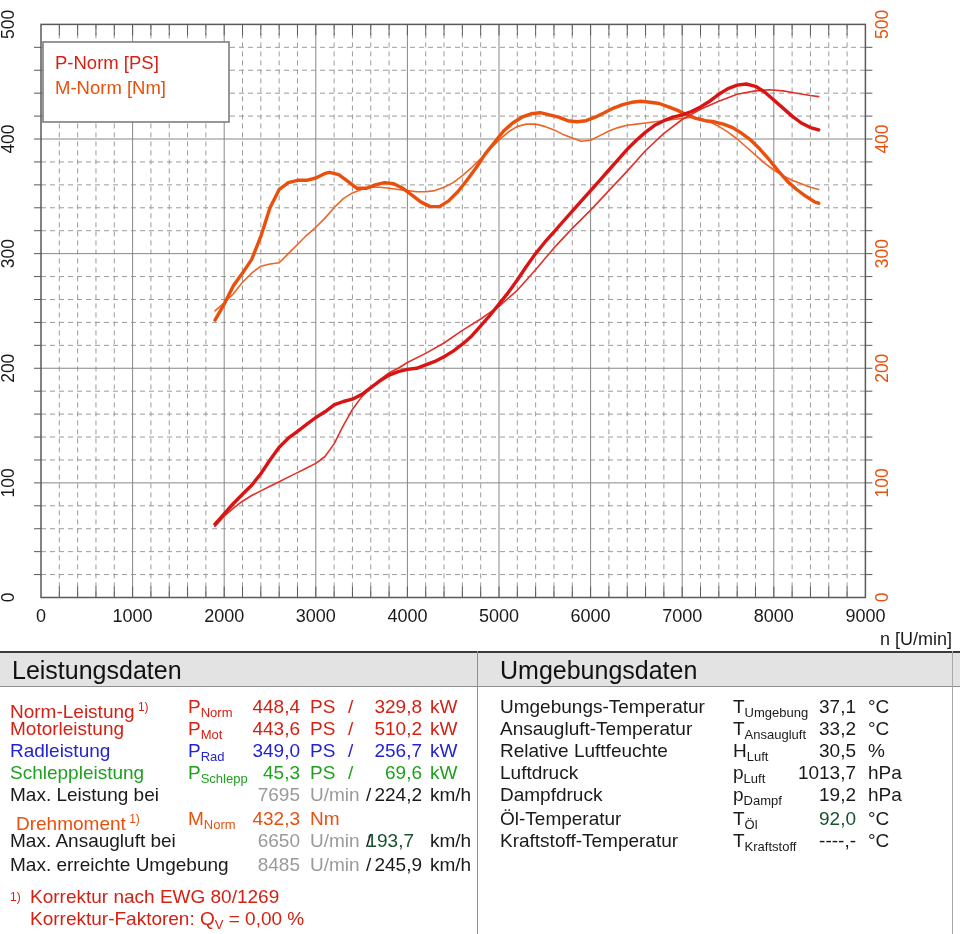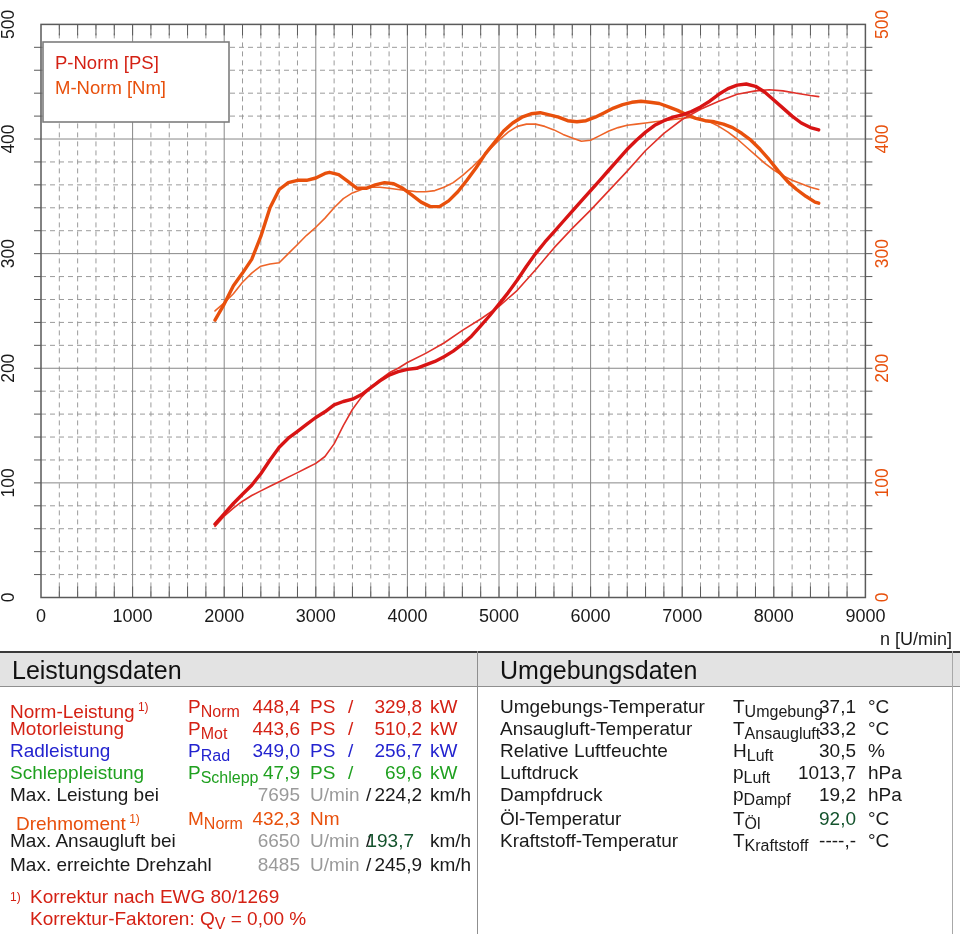--- a/index.html
+++ b/index.html
@@ -11,21 +11,21 @@
   .hdr{position:absolute;top:0;height:34px;line-height:34px;
        font-size:25px;color:#111;}
   .hdr.left{left:12px;}
   .hdr.right{left:500px;}
   #vdiv{position:absolute;left:477px;top:651px;width:1px;height:283px;background:#8f8f8f;}
   #redge{position:absolute;left:952px;top:651px;width:1px;height:283px;background:#a8a8a8;}
   .panel{position:absolute;top:0;left:0;width:960px;height:934px;pointer-events:none;}
   .trow{position:absolute;height:22px;font-size:19px;line-height:22px;white-space:nowrap;}
   .cell{position:absolute;top:0;height:22px;line-height:22px;}
   .num{text-align:right;}
-  .sub{font-size:16px;vertical-align:-4px;}
+  .sub{font-size:13px;vertical-align:-4px;}
   .sup{font-size:12px;vertical-align:7px;}
   .fnote{position:absolute;font-size:19px;line-height:26px;height:22px;white-space:nowrap;text-align:right;}
 </style>
 </head>
 <body>
 
 <div id="app">
   <svg id="chart" width="960" height="651" viewBox="0 0 960 651">
       <line x1="59.32" y1="24.4" x2="59.32" y2="597.5" stroke="#9b9b9b" stroke-width="1" stroke-dasharray="5 4"></line>
       <line x1="77.64" y1="24.4" x2="77.64" y2="597.5" stroke="#9b9b9b" stroke-width="1" stroke-dasharray="5 4"></line>
@@ -295,21 +295,21 @@
         <span class="cell" style="left:188px;color:#2323cf">P<span class="sub">Rad</span></span>
         <span class="cell num" style="left:228px;width:72px;color:#2323cf">349,0</span>
         <span class="cell" style="left:310px;color:#2323cf">PS</span>
         <span class="cell" style="left:348px;color:#2323cf">/</span>
         <span class="cell num" style="left:356px;width:66px;color:#2323cf">256,7</span>
         <span class="cell" style="left:430px;color:#2323cf">kW</span>
       </div>
       <div class="trow" style="left: 0px; top: 762px; width: 477px;">
         <span class="cell" style="left:10px;color:#1fa01f">Schleppleistung</span>
         <span class="cell" style="left:188px;color:#1fa01f">P<span class="sub">Schlepp</span></span>
-        <span class="cell num" style="left:228px;width:72px;color:#1fa01f">47,9</span>
+        <span class="cell num" style="left:228px;width:72px;color:#1fa01f">45,3</span>
         <span class="cell" style="left:310px;color:#1fa01f">PS</span>
         <span class="cell" style="left:348px;color:#1fa01f">/</span>
         <span class="cell num" style="left:356px;width:66px;color:#1fa01f">69,6</span>
         <span class="cell" style="left:430px;color:#1fa01f">kW</span>
       </div>
       <div class="trow" style="left: 0px; top: 784px; width: 477px;">
         <span class="cell" style="left:10px;color:#1a1a1a">Max. Leistung bei</span>
         <span class="cell num" style="left:228px;width:72px;color:#9a9a9a">7695</span>
         <span class="cell" style="left:310px;color:#9a9a9a">U/min</span>
         <span class="cell" style="left:366px;color:#1a1a1a">/</span>
@@ -324,21 +324,21 @@
       </div>
       <div class="trow" style="left: 0px; top: 830px; width: 477px;">
         <span class="cell" style="left:10px;color:#1a1a1a">Max. Ansaugluft bei</span>
         <span class="cell num" style="left:228px;width:72px;color:#9a9a9a">6650</span>
         <span class="cell" style="left:310px;color:#9a9a9a">U/min</span>
         <span class="cell" style="left:366px;color:#1a1a1a">/</span>
         <span class="cell num" style="left:348px;width:66px;color:#14532d">193,7</span>
         <span class="cell" style="left:430px;color:#1a1a1a">km/h</span>
       </div>
       <div class="trow" style="left: 0px; top: 854px; width: 477px;">
-        <span class="cell" style="left:10px;color:#1a1a1a">Max. erreichte Drehzahl</span>
+        <span class="cell" style="left:10px;color:#1a1a1a">Max. erreichte Umgebung</span>
         <span class="cell num" style="left:228px;width:72px;color:#9a9a9a">8485</span>
         <span class="cell" style="left:310px;color:#9a9a9a">U/min</span>
         <span class="cell" style="left:366px;color:#1a1a1a">/</span>
         <span class="cell num" style="left:356px;width:66px;color:#1a1a1a">245,9</span>
         <span class="cell" style="left:430px;color:#1a1a1a">km/h</span>
       </div>
       <div class="fnote" style="left: 0px; top: 884px; color: rgb(212, 33, 20);">
         <span class="sup" style="position: absolute; left: 10px; top: 0px;">1)</span>
         <span style="position: absolute; left: 30px; top: 0px; white-space: nowrap;">Korrektur nach EWG 80/1269</span>
       </div>

